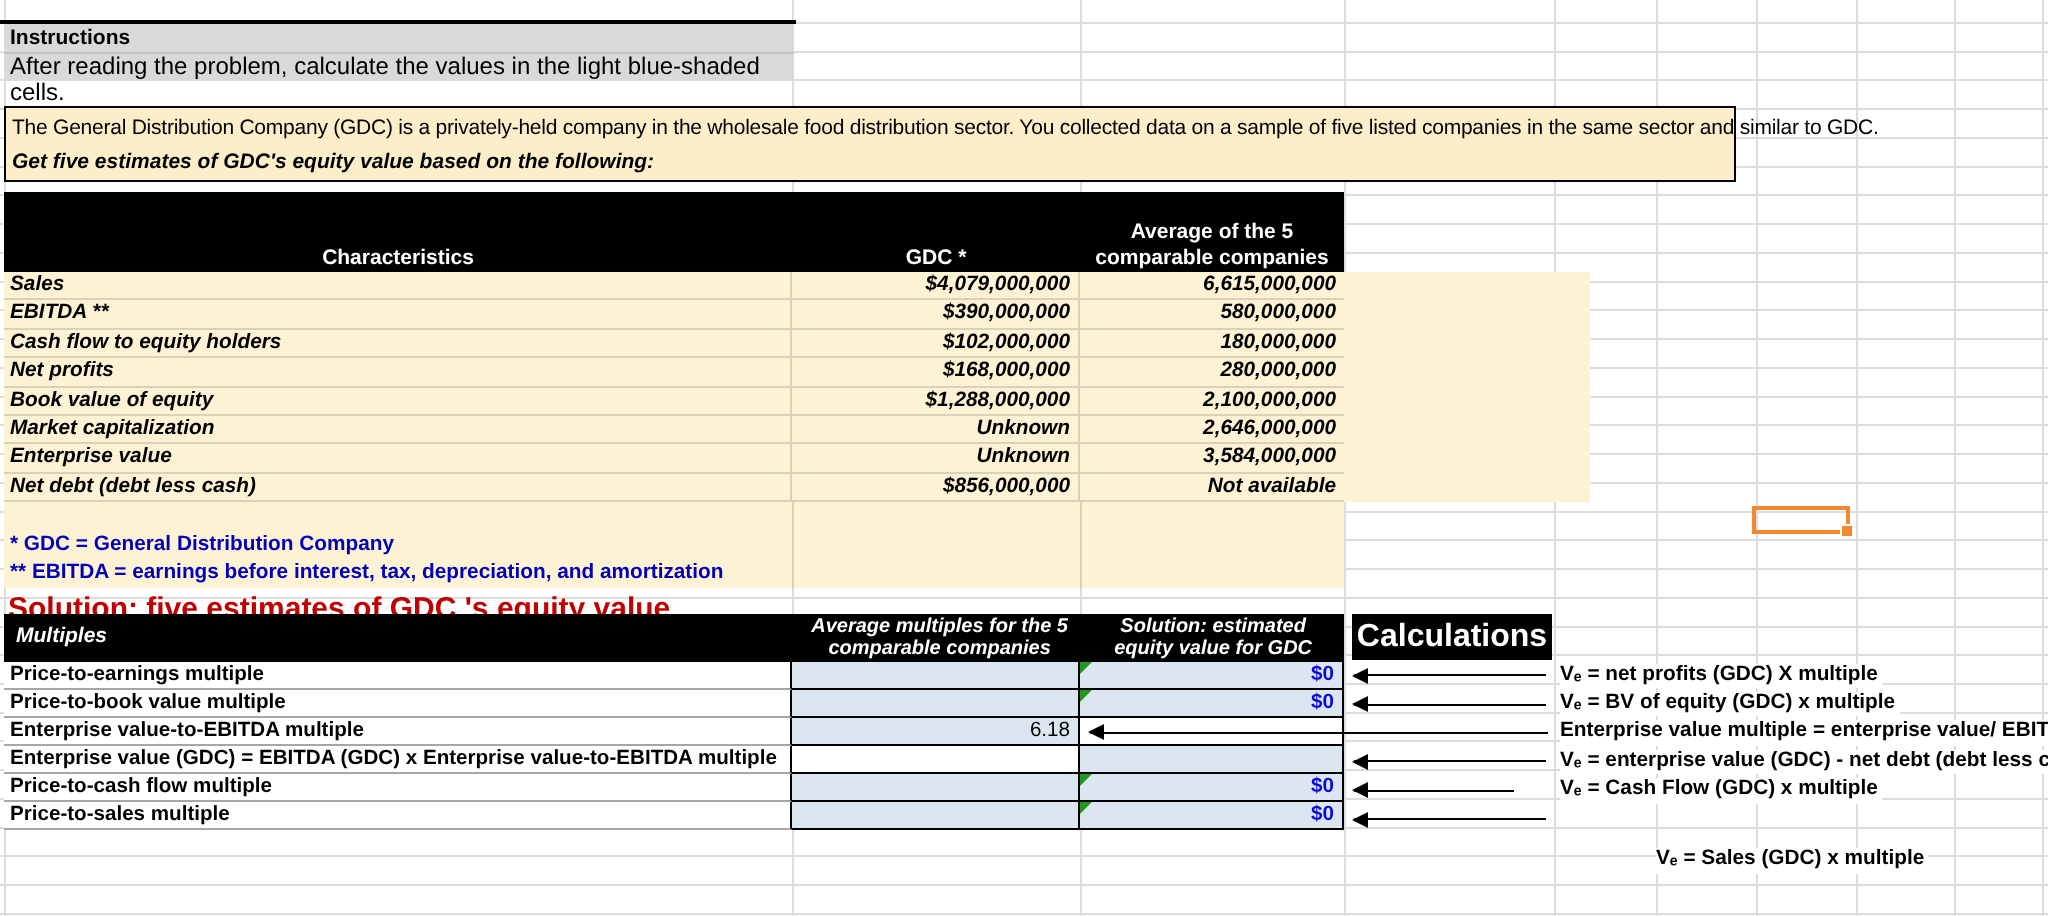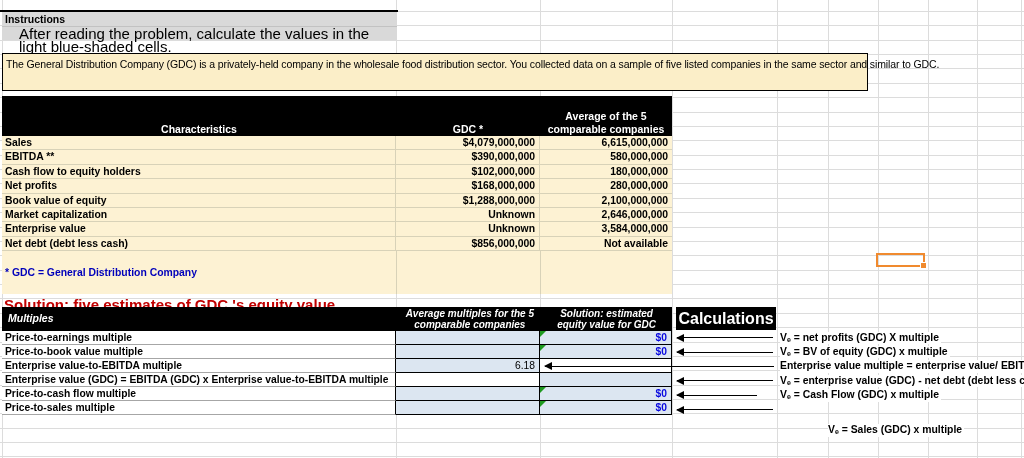--- a/index.html
+++ b/index.html
@@ -12,34 +12,34 @@
   #canvas{position:relative;width:1024px;height:458px;overflow:hidden;background:#fff;
           font-family:var(--font);color:#000;}
   .hgrid{position:absolute;left:0;top:11px;right:0;height:447px;z-index:0;
          background:repeating-linear-gradient(to bottom,var(--grid) 0 1px,transparent 1px 14.37px);}
   .vline{position:absolute;top:0;width:1px;height:458px;background:var(--grid);z-index:1;}
   .a1-border{position:absolute;left:0;top:10px;width:398px;height:2px;background:#000;z-index:3;}
 
   
   .instr{position:absolute;left:2px;top:12px;width:395px;height:28px;background:var(--gray);z-index:2;}
   .instr .t{font-size:10.5px;font-weight:bold;padding:1px 0 0 3px;line-height:13px;}
-  .instr .b{font-size:15px;padding-left:17px;line-height:13px;border-top:1px solid #c2c2c2;}
+  .instr .b{font-size:12px;padding-left:3px;line-height:13px;border-top:1px solid #c2c2c2;}
 
   
   .problem{position:absolute;left:2px;top:53px;width:866px;height:38px;background:var(--yellow);
            border:1px solid #000;box-sizing:border-box;z-index:2;}
   .problem .p1{font-size:10.5px;letter-spacing:-0.12px;padding:3px 0 0 3px;line-height:14px;white-space:nowrap;}
   .problem .p2{font-size:10.5px;font-weight:bold;font-style:italic;padding:3px 0 0 3px;line-height:14px;}
 
   
   .t1head{position:absolute;left:2px;top:96px;width:670px;height:40px;background:#000;color:#fff;z-index:2;
           display:flex;align-items:flex-end;}
   .t1head .h{font-weight:bold;font-size:10.5px;text-align:center;line-height:12.5px;padding-bottom:1px;}
   .t1head .h1{width:394px;} .t1head .h2{width:144px;} .t1head .h3{width:132px;margin-top:19px;}
-  .t1body{position:absolute;left:2px;top:136px;width:670px;z-index:2;background:var(--cream);}
+  .t1body{position:absolute;left:2px;top:136px;width:793px;z-index:2;background:var(--cream);font-style:italic;}
   .t1row{display:flex;height:14.4px;}
   .c{box-sizing:border-box;border-right:1px solid #d8d2b8;border-bottom:1px solid #d8d2b8;
      font-size:10.4px;line-height:13px;white-space:nowrap;overflow:hidden;}
   .c.l{width:394px;font-weight:bold;padding-left:3px;}
   .c.v{width:144px;text-align:right;padding-right:4px;font-weight:600;}
   .c.v3{width:132px;border-right:none;}
 
   
   .fnblock{position:absolute;left:2px;top:251.2px;width:670px;height:43.3px;background:var(--cream);z-index:2;}
   .fnblock .iv{position:absolute;top:0;width:1px;height:43.3px;background:#d8d2b8;}
@@ -99,20 +99,21 @@
 
   <div class="a1-border"></div>
 
   <div class="instr">
     <div class="t">Instructions</div>
     <div class="b">After reading the problem, calculate the values in the light blue-shaded cells.</div>
   </div>
 
   <div class="problem">
     <div class="p1">The General Distribution Company (GDC) is a privately-held company in the wholesale food distribution sector.  You collected data on a sample of five listed companies in the same sector and similar to GDC.</div>
+    <div class="p2">Get five estimates of GDC's equity value based on the following:</div>
   </div>
 
   <div class="t1head">
     <div class="h h1">Characteristics</div>
     <div class="h h2">GDC *</div>
     <div class="h h3">
       <div>Average of the 5</div>
       <div>comparable companies</div>
     </div>
   </div>
@@ -156,20 +157,21 @@
         <div class="c l">Net debt (debt less cash)</div>
         <div class="c v">$856,000,000</div>
         <div class="c v v3">Not available</div>
       </div>
     </div>
 
   <div class="fnblock">
     <div class="iv" style="left:394px"></div>
     <div class="iv" style="left:538px"></div>
     <div class="fn" style="top:15px">* GDC = General Distribution Company</div>
+    <div class="fn" style="top:29px">** EBITDA = earnings before interest, tax, depreciation, and amortization</div>
   </div>
 
   <div class="sol-label">Solution: five estimates of GDC 's equity value</div>
 
   <div class="t2head">
     <div class="h hm">Multiples</div>
     <div class="h h2">
       <div>Average multiples for the 5</div>
       <div>comparable companies</div>
     </div>

